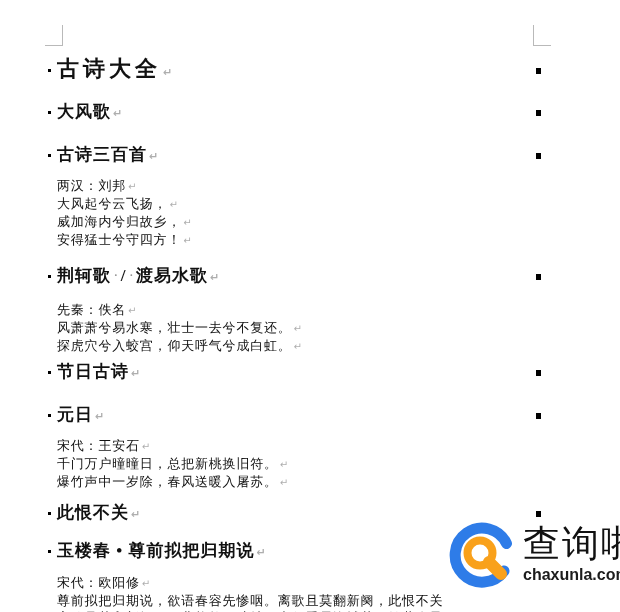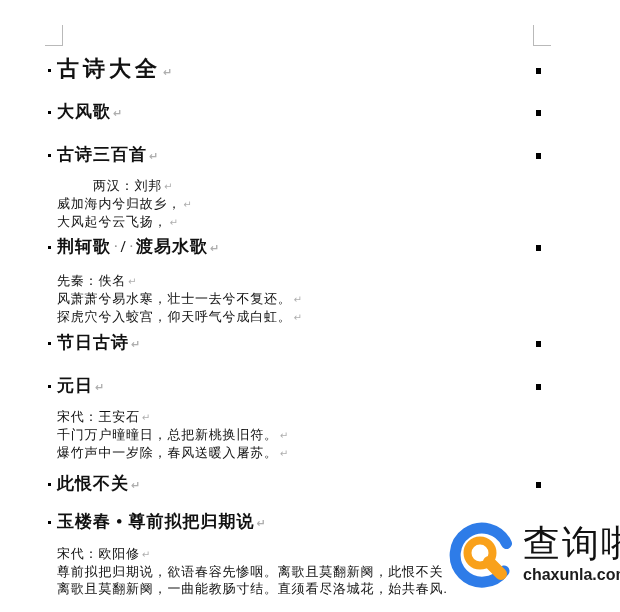--- a/index.html
+++ b/index.html
@@ -52,31 +52,34 @@
     <div class="h2" style="margin-top:14px;">
       <span class="bullet"></span><span>大风歌</span><span class="pilcrow">↵</span>
       <span class="sq"></span>
     </div>
 
     <div class="h2" style="margin-top:19px;">
       <span class="bullet"></span><span>古诗三百首</span><span class="pilcrow">↵</span>
       <span class="sq"></span>
     </div>
 
-    <div class="meta" style="margin-top:9px;margin-left:36px;">
+    <div class="meta" style="margin-top:9px;">
       <span>两汉：刘邦</span><span class="pilcrow">↵</span>
+    </div>
+    <div class="line">
+      <span>大风起兮云飞扬，</span><span class="pilcrow">↵</span>
     </div>
     <div class="line">
       <span>威加海内兮归故乡，</span><span class="pilcrow">↵</span>
     </div>
     <div class="line">
-      <span>大风起兮云飞扬，</span><span class="pilcrow">↵</span>
+      <span>安得猛士兮守四方！</span><span class="pilcrow">↵</span>
     </div>
 
-    <div class="h2" style="margin-top:4px;">
+    <div class="h2" style="margin-top:15px;">
       <span class="bullet"></span><span>荆轲歌</span><span class="spacedot">·</span><span>/</span><span class="spacedot">·</span><span>渡易水歌</span><span class="pilcrow">↵</span>
       <span class="sq"></span>
     </div>
 
     <div class="meta" style="margin-top:12px;">
       <span>先秦：佚名</span><span class="pilcrow">↵</span>
     </div>
     <div class="line">
       <span>风萧萧兮易水寒，壮士一去兮不复还。</span><span class="pilcrow">↵</span>
     </div>

